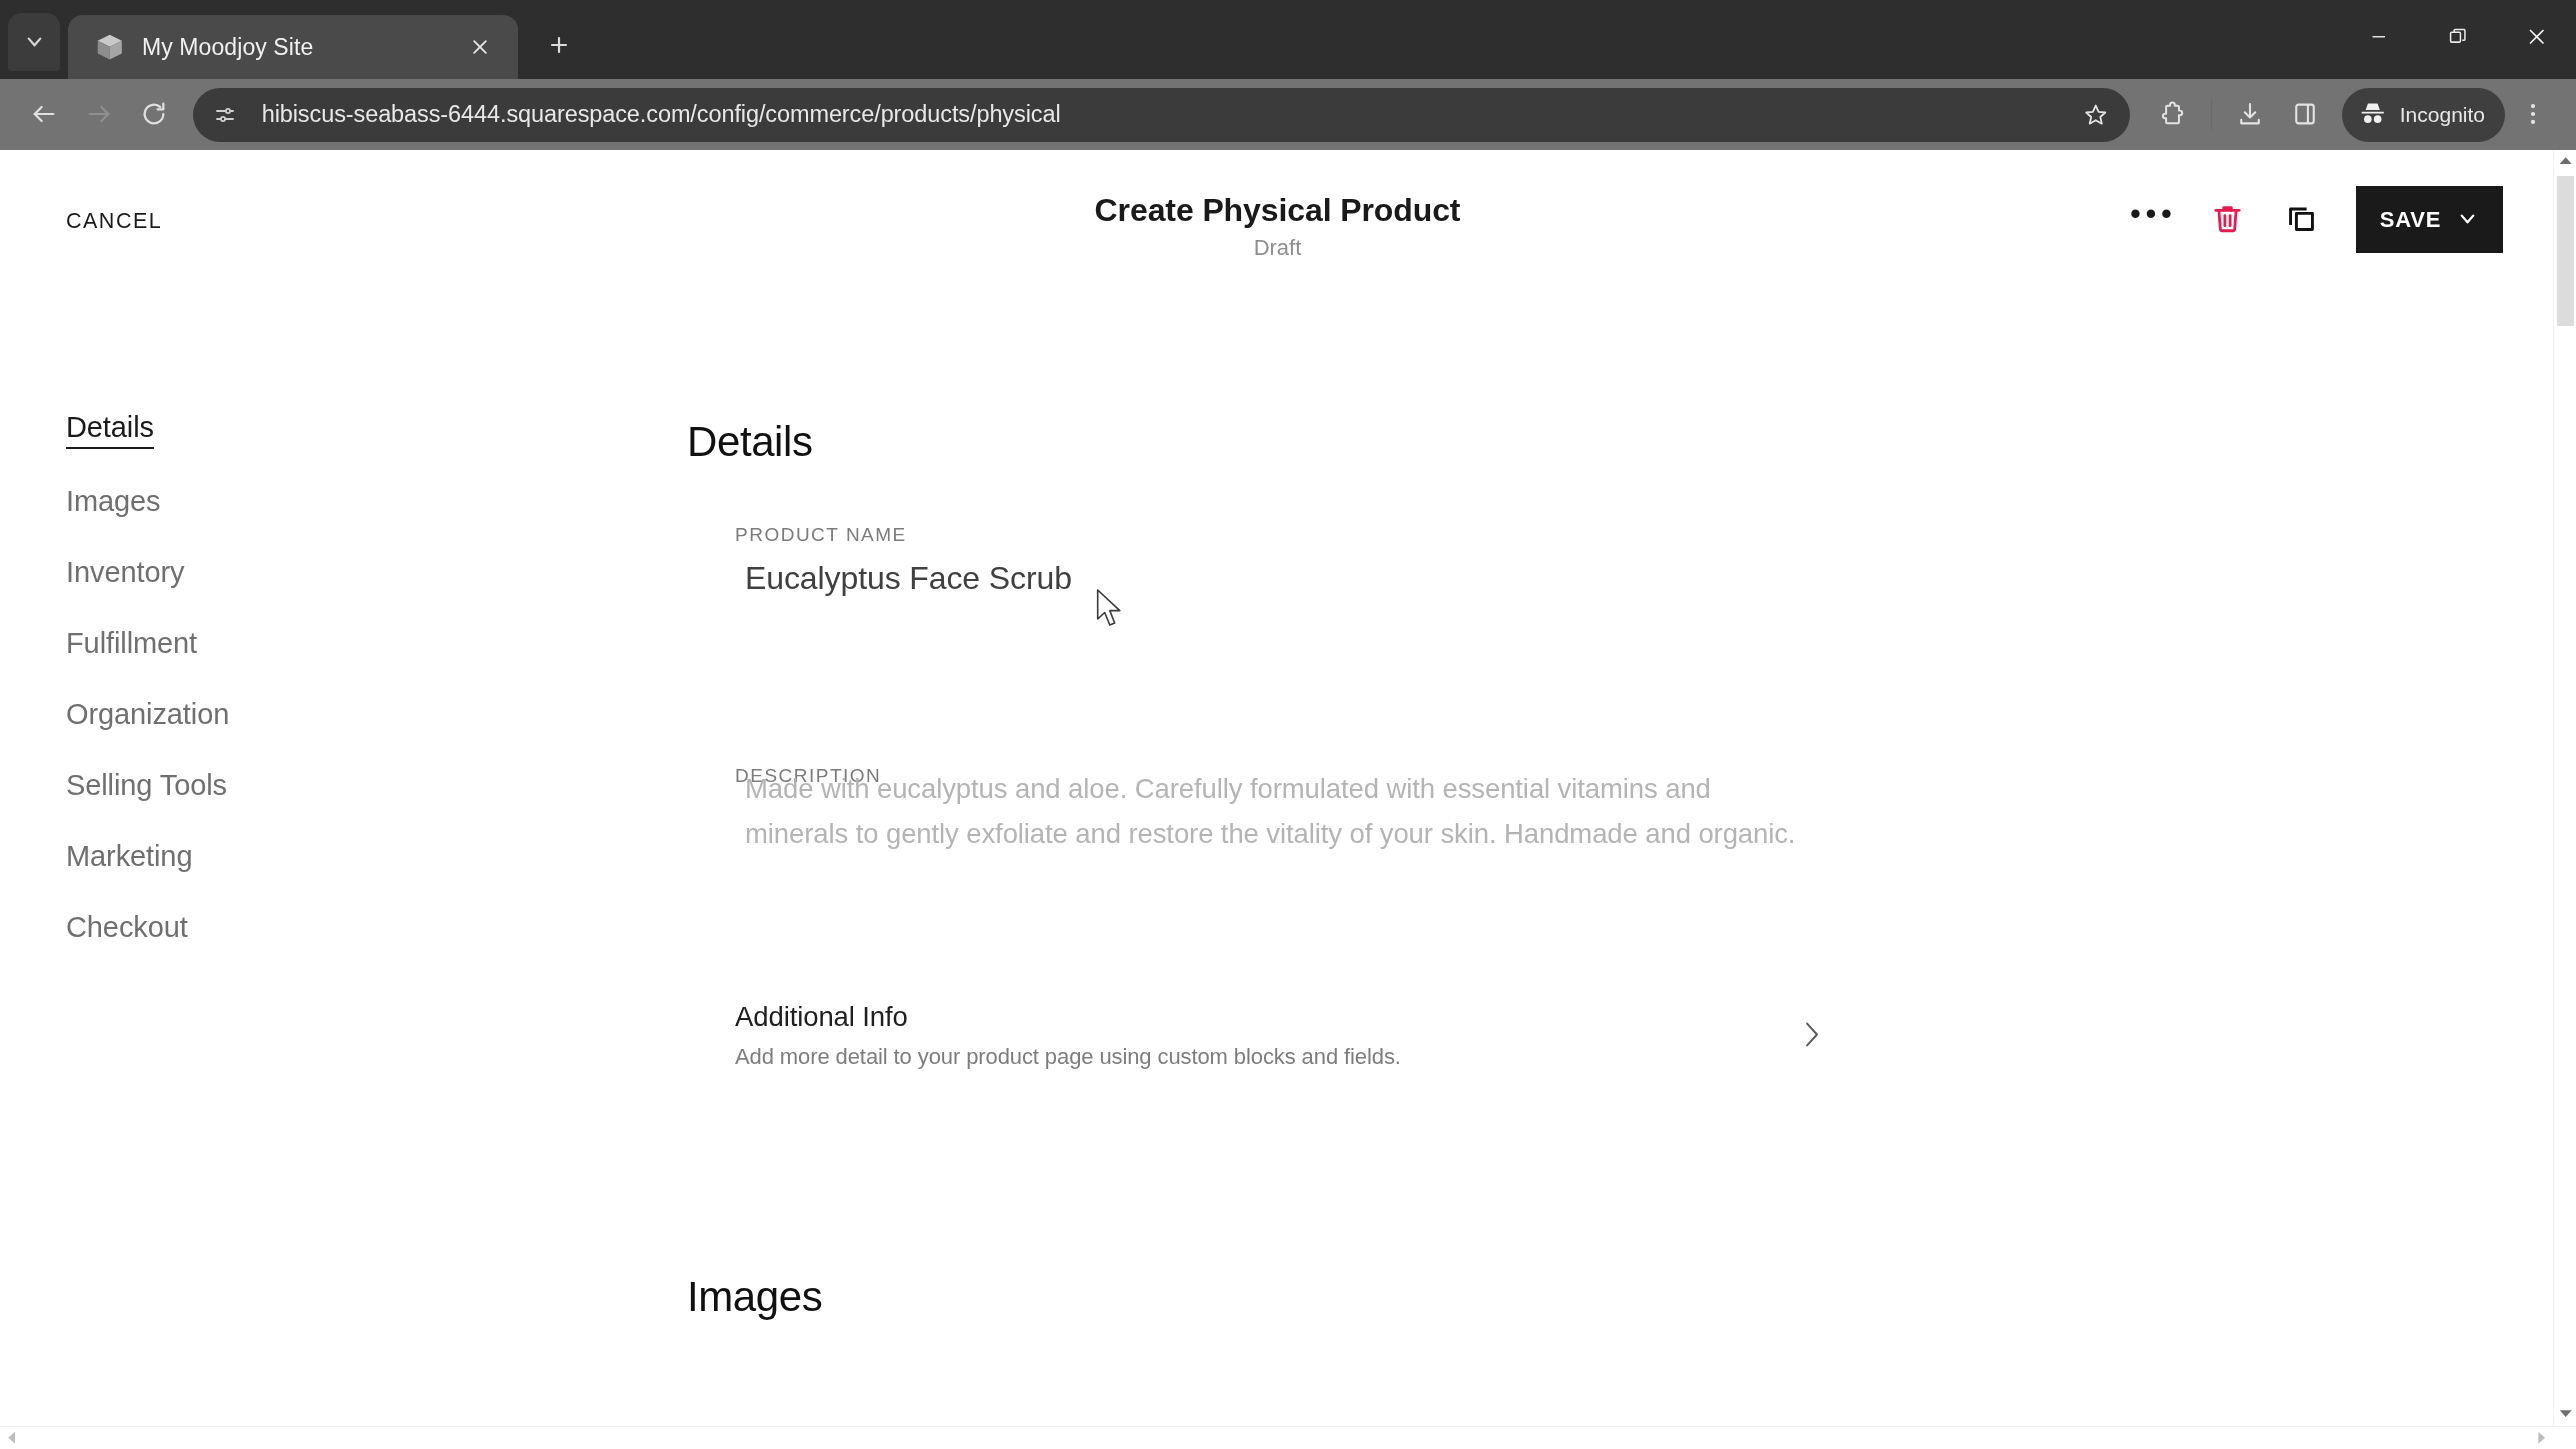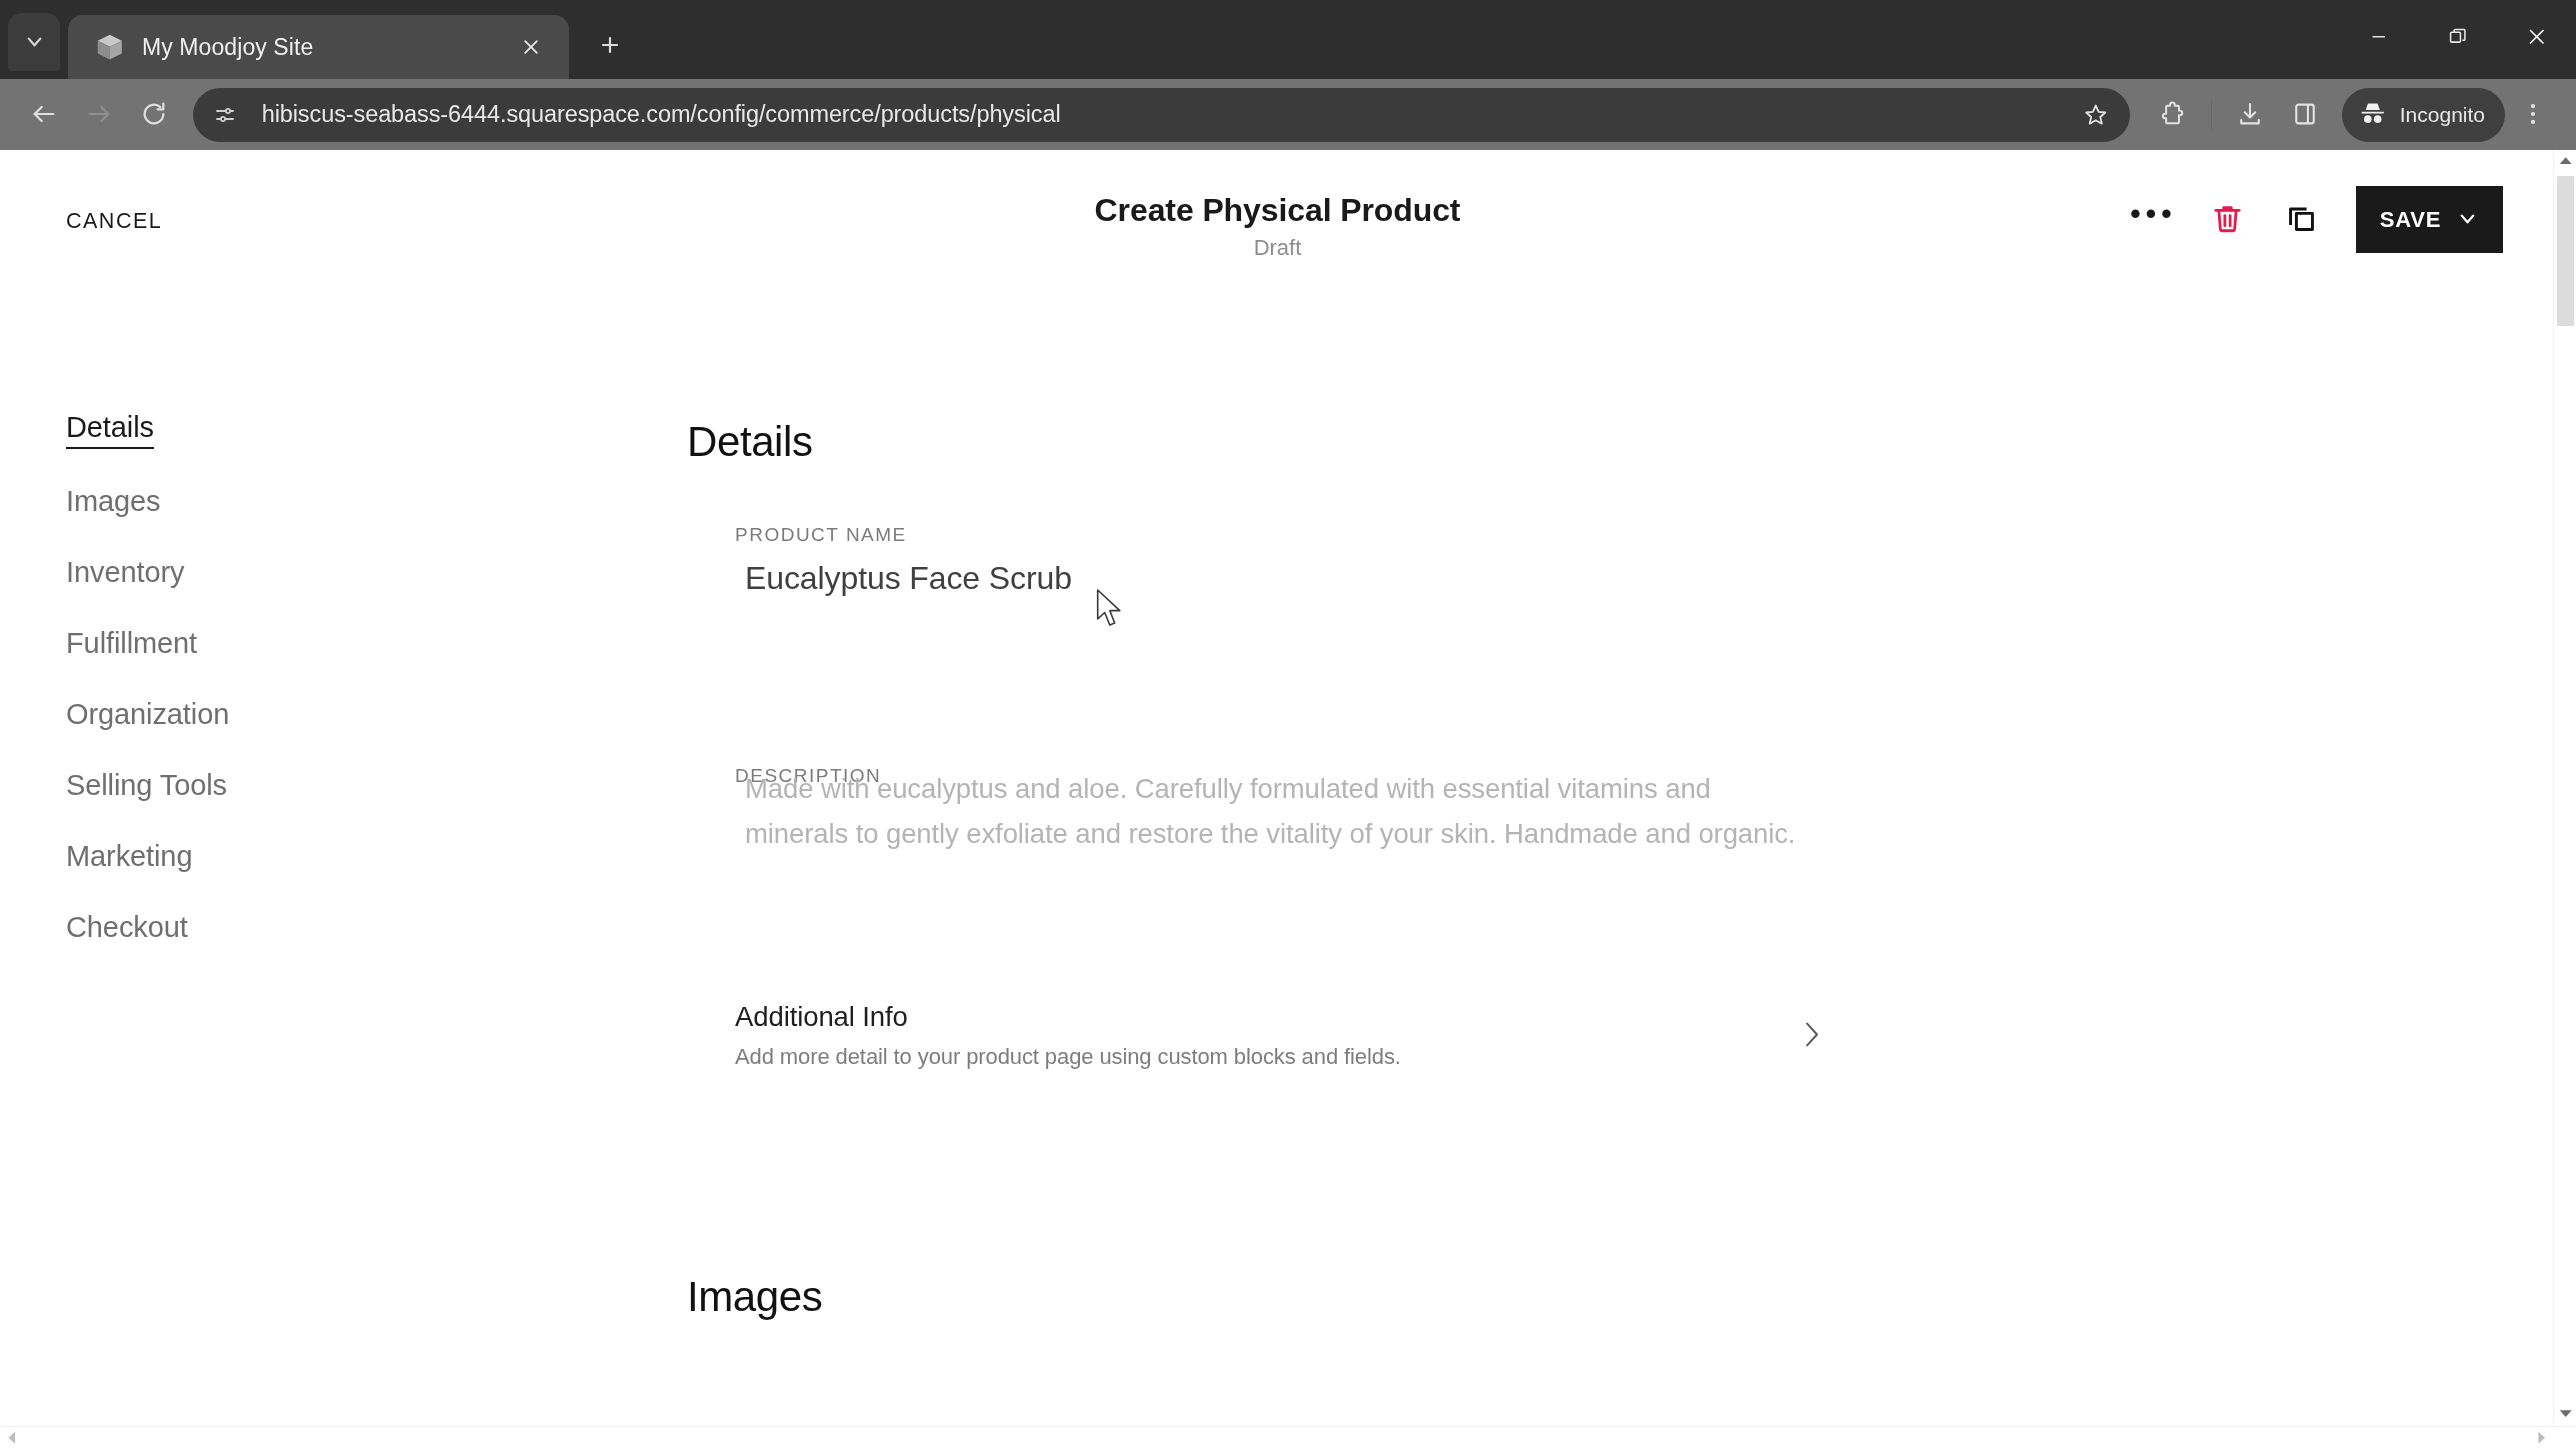--- a/index.html
+++ b/index.html
@@ -26,21 +26,21 @@
     width: 52px; height: 58px;
     margin-bottom: 8px;
     background: #3c3c3c;
     border-radius: 13.4px 13.4px 4px 4px;
     display: flex; align-items: center; justify-content: center;
     cursor: pointer;
   }
   .tab-list-btn svg { width: 23px; height: 23px; }
 
   .tab {
-    width: 501px; height: 64px;
+    width: 450px; height: 64px;
     background: #4a4a4a;
     border-radius: 14.8px 14.8px 0 0;
     display: flex; align-items: center;
     padding: 0 19px 0 27px;
     margin-left: 8px;
     position: relative;
     cursor: pointer;
   }
   .tab-favicon {
     width: 29.5px; height: 29.5px;

